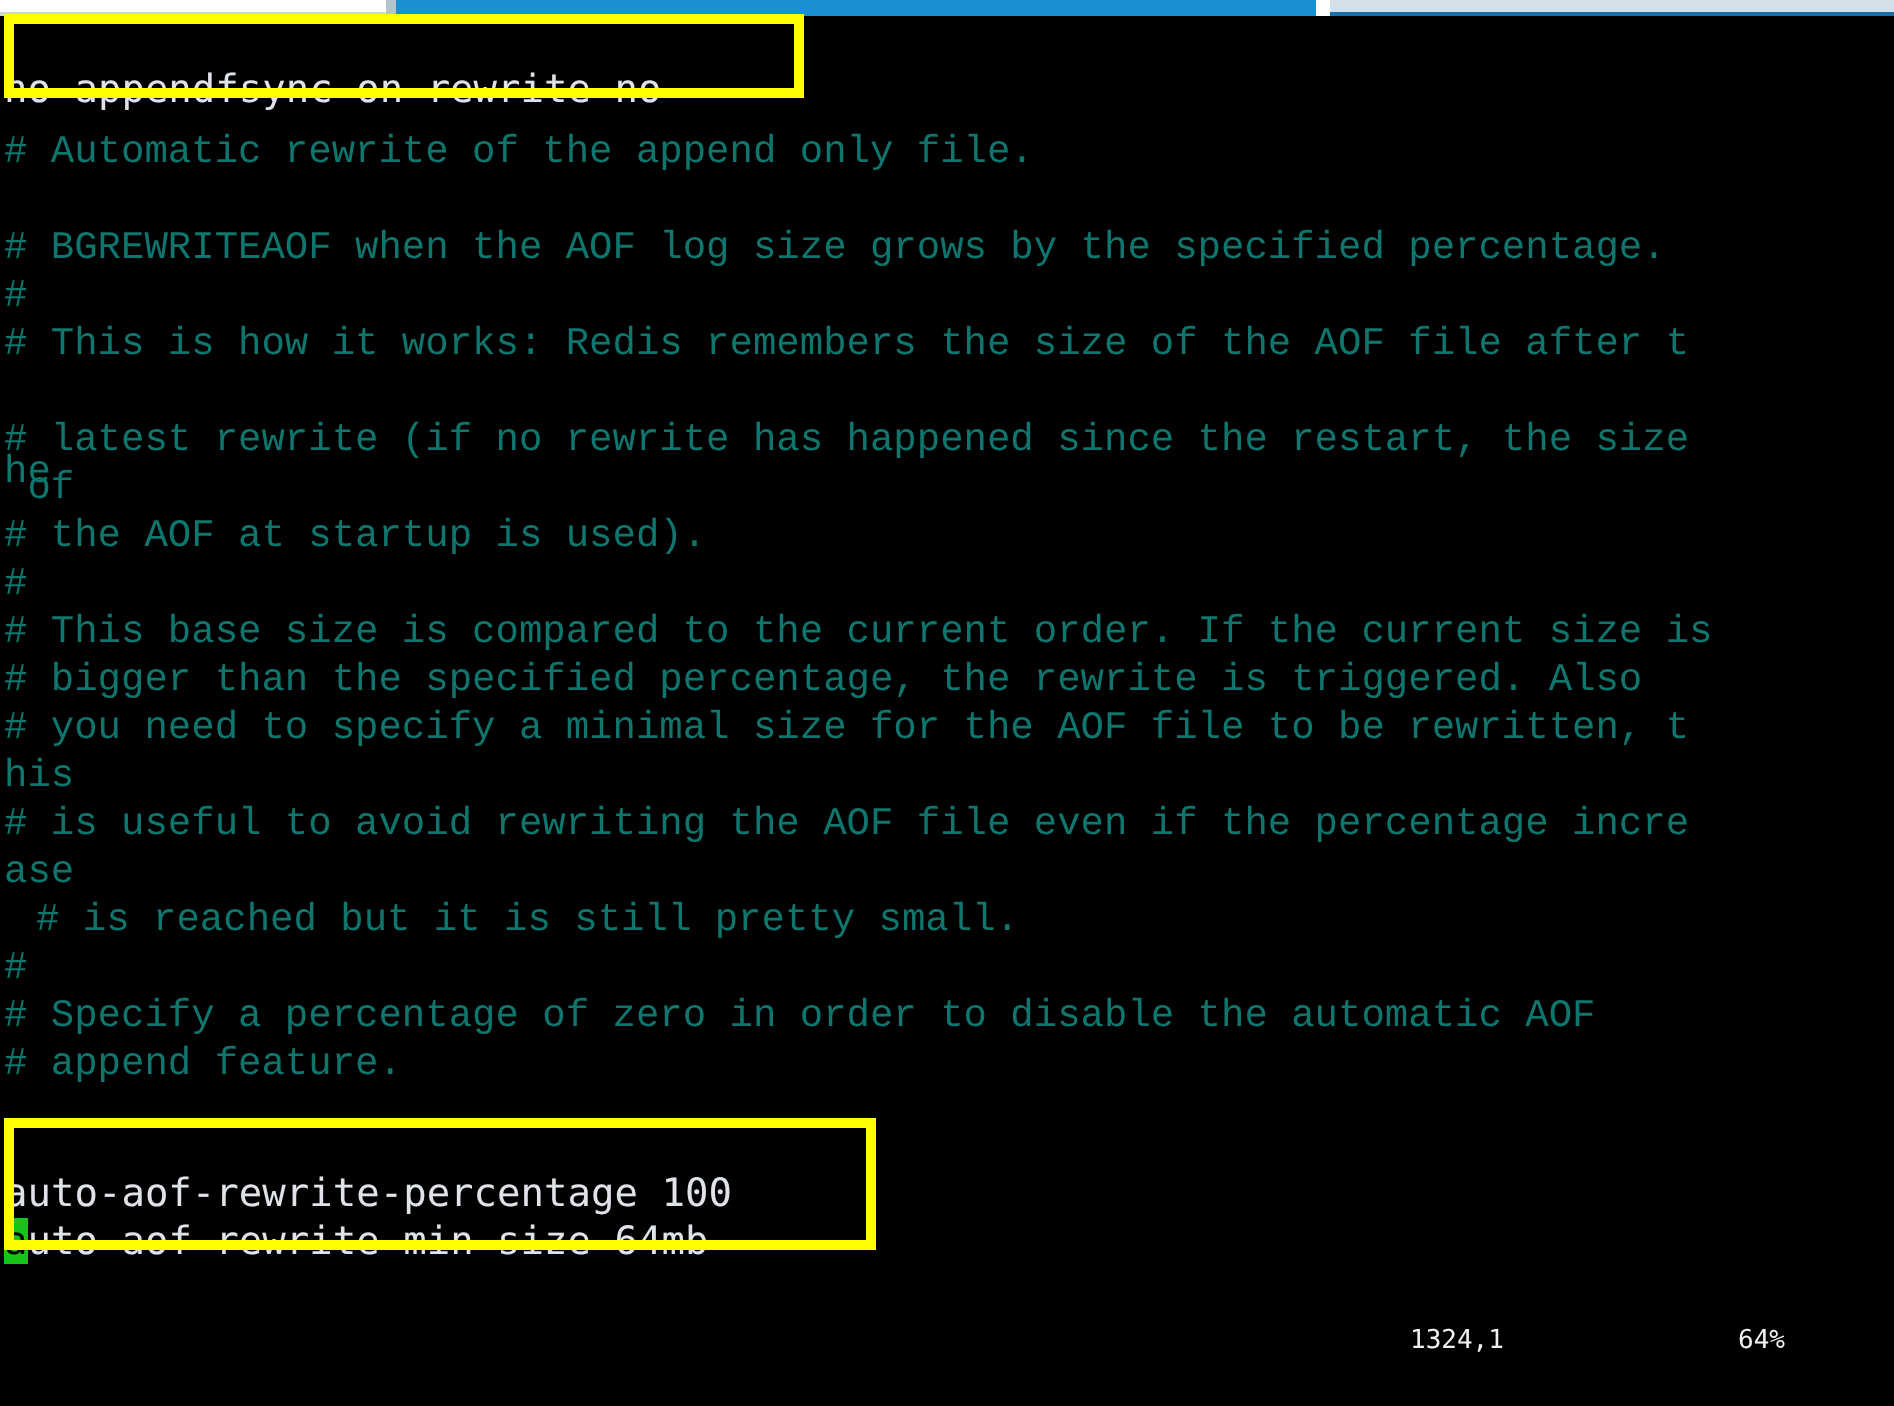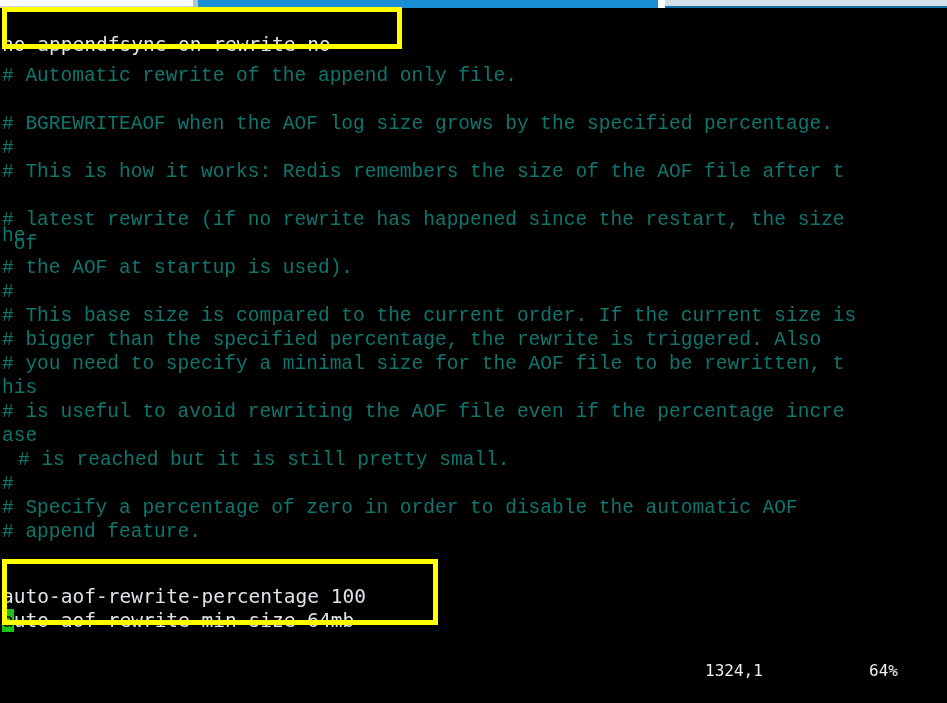--- a/index.html
+++ b/index.html
@@ -93,21 +93,21 @@
     box-sizing: border-box;
     pointer-events: none;
     background: transparent;
   }
 
   
   .status {
     position: absolute;
     height: 24px;
     line-height: 24px;
-    font-size: 16px;
+    font-size: 13px;
     color: #f0f0f0;
     white-space: pre;
   }
 </style>
 </head>
 <body>
 
 <div id="screen">
 
   <div class="chrome">

